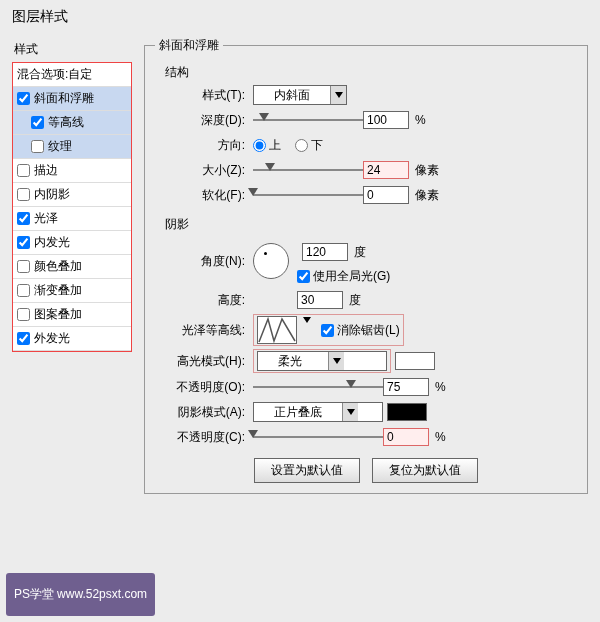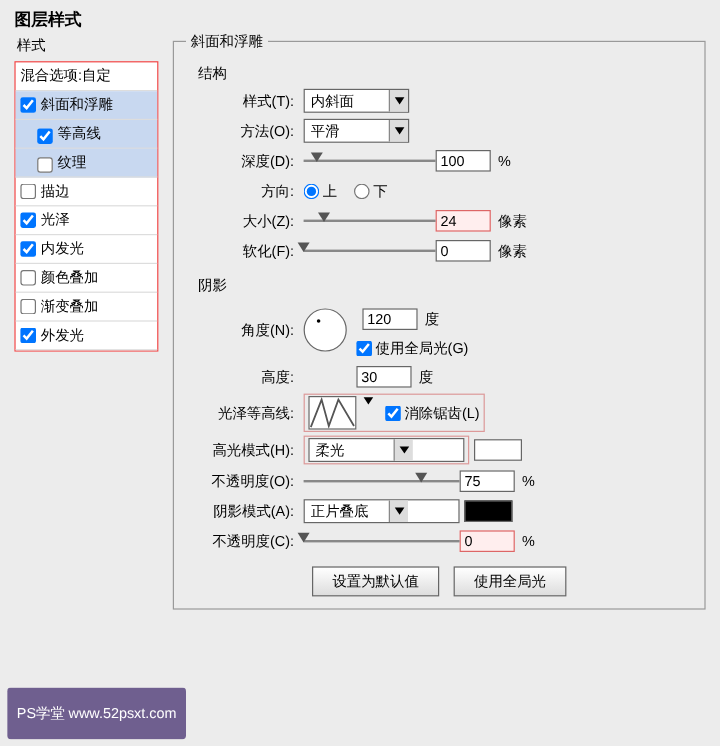--- a/index.html
+++ b/index.html
@@ -1,34 +1,34 @@
 <!DOCTYPE html>
 <html><head>
 <meta charset="utf-8">
 <style>
 * { box-sizing: border-box; font-family: "Microsoft YaHei", SimSun, sans-serif; font-size: 12px; }
 body { margin: 0; background: #ececec; width: 600px; }
 .dialog { padding: 8px 12px; }
-.title { font-size: 14px; font-weight: bold; margin-bottom: 0; }
+.title { font-size: 14px; font-weight: normal; margin-bottom: 11px; }
 .main { display: flex; gap: 12px; }
 .sidebar { width: 120px; }
 .styles-label { padding: 4px 2px; }
 .style-list { border: 1px solid #ef4444; background: #fff; }
 .style-item { display: flex; align-items: center; padding: 3px 4px; border-bottom: 1px solid #ddd; cursor: pointer; }
 .style-item.selected { background: #c8d8f0; }
-.style-item.sub { padding-left: 18px; align-items: flex-end; }
+.style-item.sub { padding-left: 18px; }
 .style-item input[type=checkbox] { margin: 0 4px 0 0; }
 .right { flex: 1; }
 fieldset { border: 1px solid #999; margin: 0 0 8px 0; padding: 6px 10px 10px 10px; }
 legend { padding: 0 4px; }
 .inner-group { margin: 4px 0 10px 10px; }
 .row { display: flex; align-items: center; margin: 3px 0; min-height: 22px; }
 .lbl { width: 80px; text-align: right; margin-right: 8px; }
 .select { display: inline-flex; align-items: center; border: 1px solid #666; background: #fff; height: 20px; }
-.select .sel-text { padding: 0 5px; min-width: 70px; }
+.select .sel-text { padding: 0 20px; min-width: 70px; }
 .select .sel-btn { width: 16px; height: 18px; background: #ddd; border-left: 1px solid #888; display: flex; align-items: center; justify-content: center; }
 .tri-down { width: 0; height: 0; border-left: 4px solid transparent; border-right: 4px solid transparent; border-top: 6px solid #000; }
 .slider { display: inline-block; position: relative; height: 14px; vertical-align: middle; }
 .slider-track { position: absolute; top: 6px; left: 0; right: 0; height: 2px; background: #888; }
 .slider-thumb { position: absolute; top: 0; width: 0; height: 0; border-left: 5px solid transparent; border-right: 5px solid transparent; border-top: 8px solid #555; transform: translateX(-5px); }
 .num-input { width: 46px; height: 18px; border: 1px solid #666; background: #fff; padding: 0 3px; text-align: left; }
 .num-input.hl { border: 1px solid #d66; background: #fee; }
 .unit { margin-left: 6px; }
 .radio-group { display: inline-flex; align-items: center; gap: 14px; }
 .radio-item { display: inline-flex; align-items: center; gap: 3px; }
@@ -69,34 +69,42 @@
             </div>
             <div class="style-item selected sub">
               <input type="checkbox" style="">
               <span>纹理</span>
             </div>
             <div class="style-item">
               <input type="checkbox" style="">
               <span>描边</span>
             </div>
             <div class="style-item">
+              <input type="checkbox" style="">
+              <span>内阴影</span>
+            </div>
+            <div class="style-item">
               <input type="checkbox" checked="" style="">
               <span>光泽</span>
             </div>
             <div class="style-item">
               <input type="checkbox" checked="" style="">
               <span>内发光</span>
             </div>
             <div class="style-item">
               <input type="checkbox" style="">
               <span>颜色叠加</span>
             </div>
             <div class="style-item">
               <input type="checkbox" style="">
               <span>渐变叠加</span>
+            </div>
+            <div class="style-item">
+              <input type="checkbox" style="">
+              <span>图案叠加</span>
             </div>
             <div class="style-item">
               <input type="checkbox" checked="" style="">
               <span>外发光</span>
             </div>
           </div>
       </div>
     </div>
 
     <div class="right">
@@ -109,29 +117,20 @@
           <div class="row">
             <span class="lbl">样式(T):</span>
             <div class="select">
               <span class="sel-text">内斜面</span>
               <span class="sel-btn">
                   <span class="tri-down"></span>
                 </span>
             </div>
           </div>
 
-          <div class="row">
-            <span class="lbl">方法(O):</span>
-            <div class="select">
-              <span class="sel-text">平滑</span>
-              <span class="sel-btn">
-                  <span class="tri-down"></span>
-                </span>
-            </div>
-          </div>
 
           <div class="row">
             <span class="lbl">深度(D):</span>
             <span class="slider" style="width:110px">
               <span class="slider-track"></span>
                 <span class="slider-thumb" style="left:10%"></span>
             </span>
             <input class="num-input" value="100" style="">
             <span class="unit">%</span>
           </div>
@@ -254,21 +253,21 @@
               <span class="slider-track"></span>
                 <span class="slider-thumb" style="left:0%"></span>
             </span>
             <input class="num-input hl" value="0" style="">
             <span class="unit">%</span>
           </div>
         </div>
 
         <div class="btn-row">
           <div class="btn">设置为默认值</div>
-          <div class="btn">使用全局光</div>
+          <div class="btn">复位为默认值</div>
         </div>
       </fieldset>
     </div>
   </div>
 </div>
 
 <div class="watermark">
   <span>PS学堂</span>
   <span>www.52psxt.com</span>
 </div>

